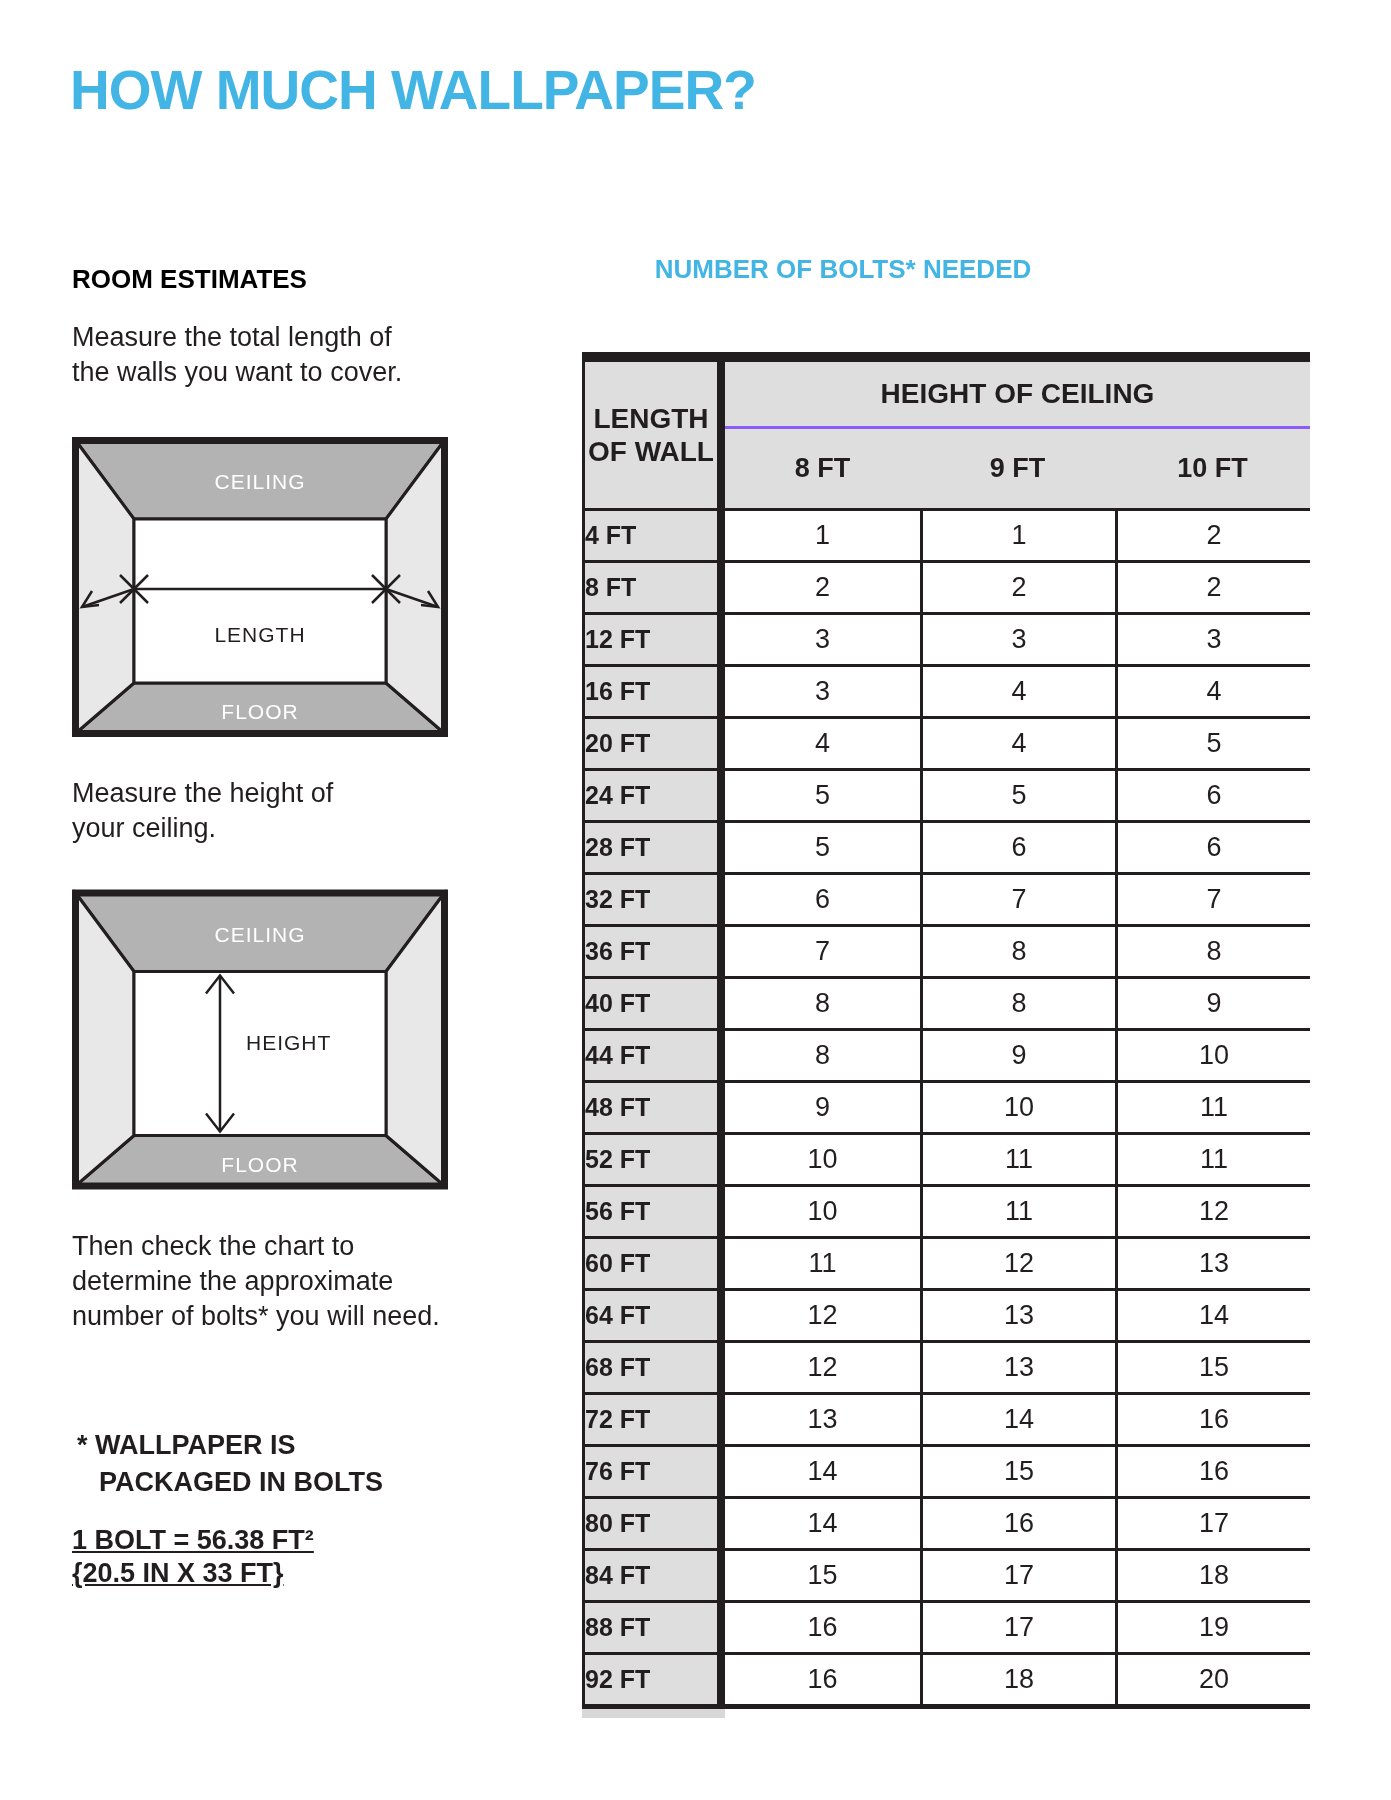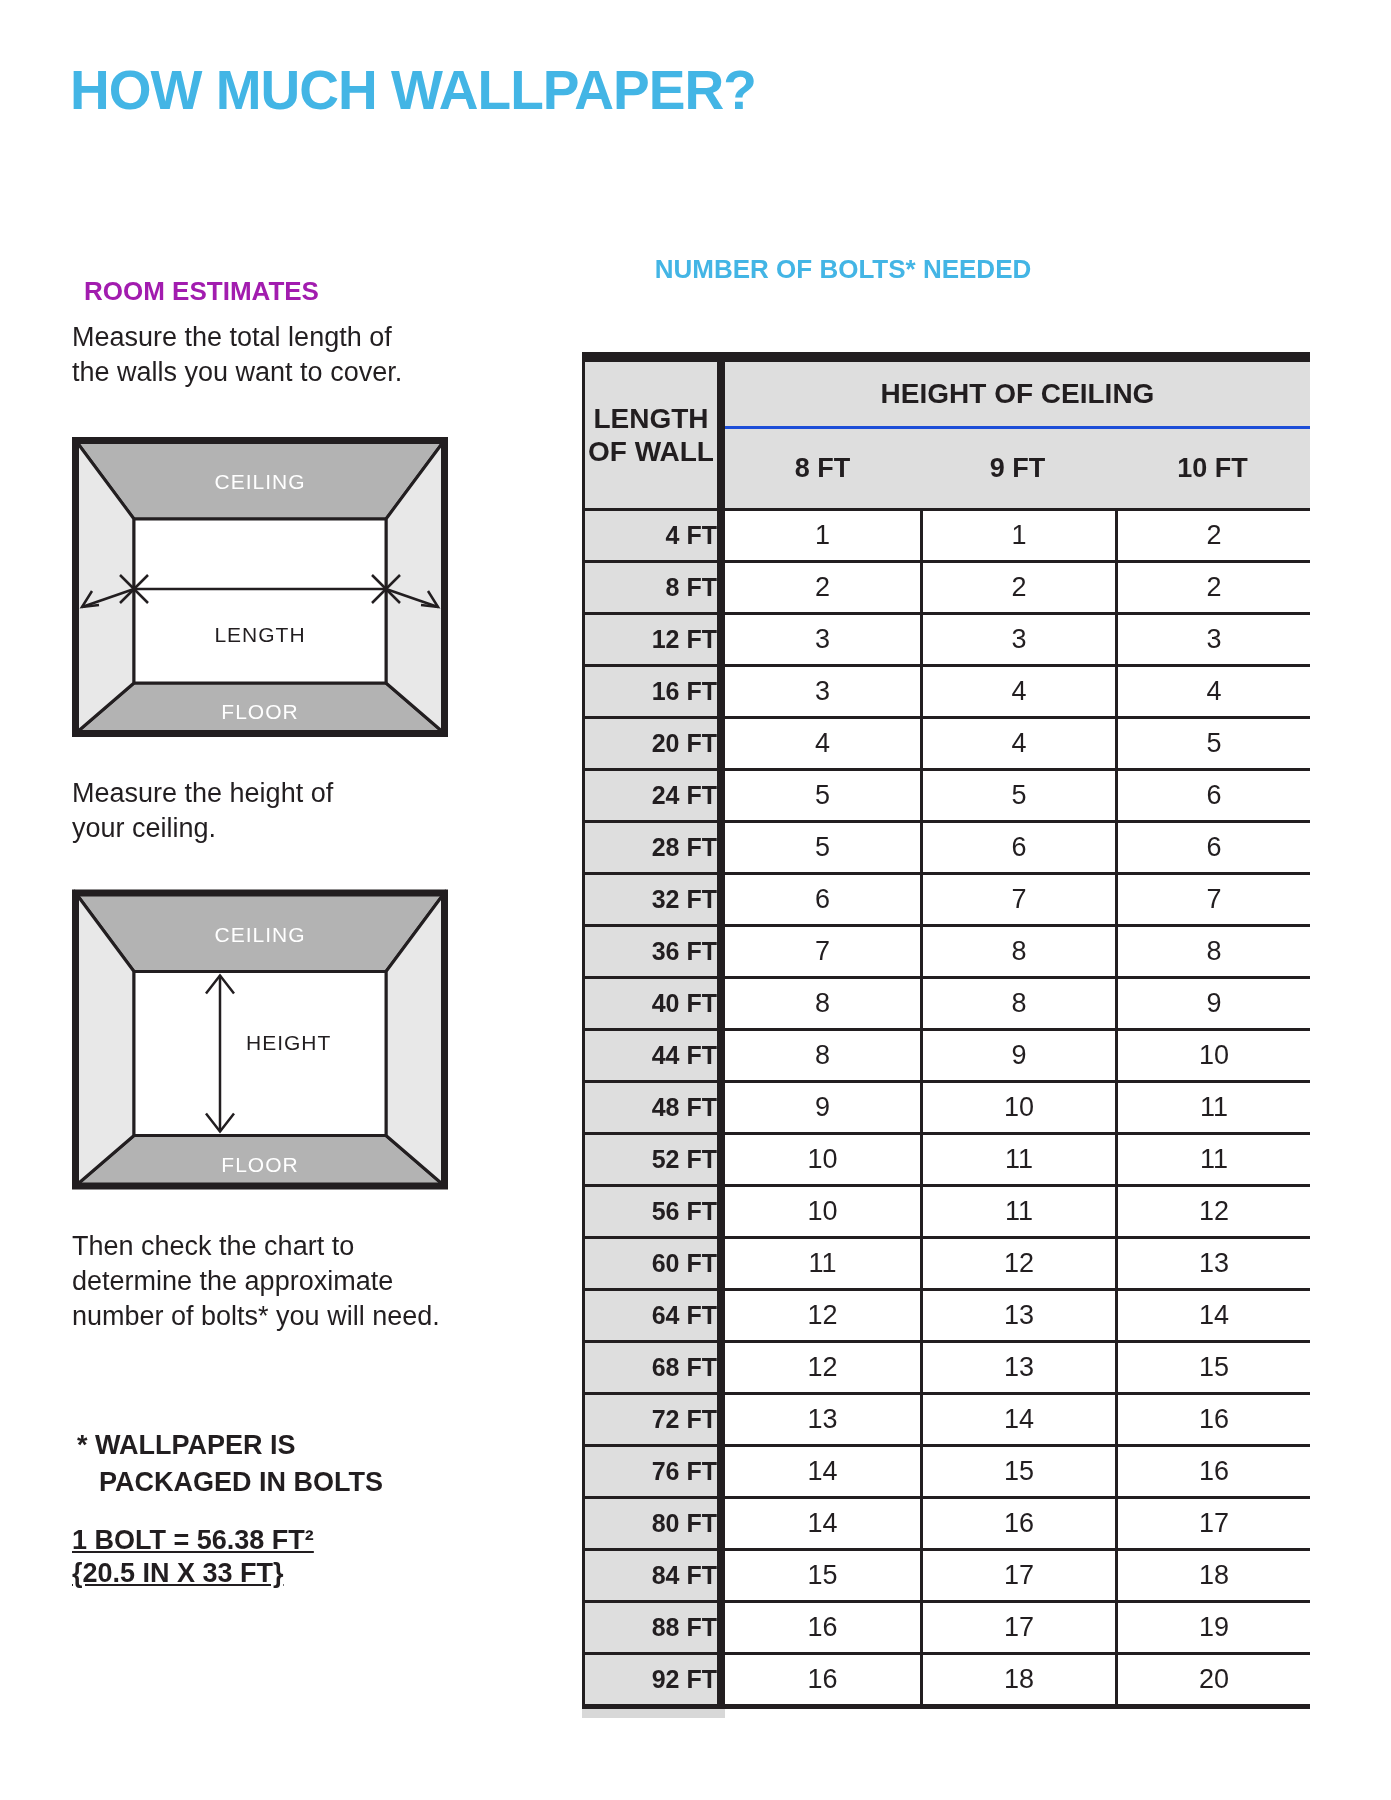--- a/index.html
+++ b/index.html
@@ -6,22 +6,22 @@
   .page {
     position:relative; width:1391px; height:1800px; background:#ffffff;
     font-family:"Liberation Sans", sans-serif; color:#221e20; overflow:hidden;
   }
   
   .main-title {
     position:absolute; left:70px; top:58px; margin:0;
     font-size:55px; font-weight:bold; color:#43b5e5; letter-spacing:-1px;
   }
   .section-heading {
-    position:absolute; left:72px; top:264px; margin:12px;
-    font-size:26px; font-weight:bold; color:#a21caf;
+    position:absolute; left:72px; top:264px; margin:0;
+    font-size:26px; font-weight:bold; color:#000000;
   }
   .table-title {
     position:absolute; left:523px; top:254px; width:640px; margin:0;
     font-size:26px; font-weight:bold; color:#43b5e5; text-align:center;
   }
   
   .para { position:absolute; left:72px; margin:0; font-size:27px; line-height:35px; white-space:pre-line; }
   .p1 { top:320px; }
   .p2 { top:776px; }
   .p3 { top:1229px; }
@@ -47,34 +47,34 @@
   .thead { display:flex; height:149px; }
   .th-label {
     box-sizing:border-box; width:135px; height:149px;
     border-left:3px solid #221e20; border-bottom:3px solid #221e20;
     background:#dedede; display:flex; align-items:center; justify-content:center;
     font-size:28px; font-weight:bold; text-align:center; line-height:33px; white-space:pre-line;
   }
   .th-divider { width:8px; height:149px; background:#221e20; }
   .th-data { width:585px; }
   .hoc {
-    box-sizing:border-box; height:67px; border-bottom:3px solid #1d4ed8;
+    box-sizing:border-box; height:67px; border-bottom:3px solid #8b5cf6;
     background:#dedede; text-align:center; line-height:64px;
     font-size:28px; font-weight:bold;
   }
   .subrow {
     box-sizing:border-box; height:82px; border-bottom:3px solid #221e20;
     background:#dedede; display:flex;
   }
   .subcol { width:195px; text-align:center; line-height:79px; font-size:27px; font-weight:bold; }
   .trow { display:flex; height:52px; }
   .tlabel {
     box-sizing:border-box; width:135px; height:52px;
     border-left:3px solid #221e20; border-bottom:3px solid #221e20;
-    background:#dedede; text-align:right; line-height:49px;
+    background:#dedede; text-align:left; line-height:49px;
     font-size:25px; font-weight:bold;
   }
   .tdivider { width:8px; height:52px; background:#221e20; }
   .tcell {
     box-sizing:border-box; width:195px; height:52px;
     border-bottom:3px solid #221e20; background:#ffffff;
     text-align:center; line-height:49px; font-size:27px;
   }
   .tcell + .tcell { border-left:3px solid #221e20; }
   .bottom-bar { height:2px; background:#221e20; }

